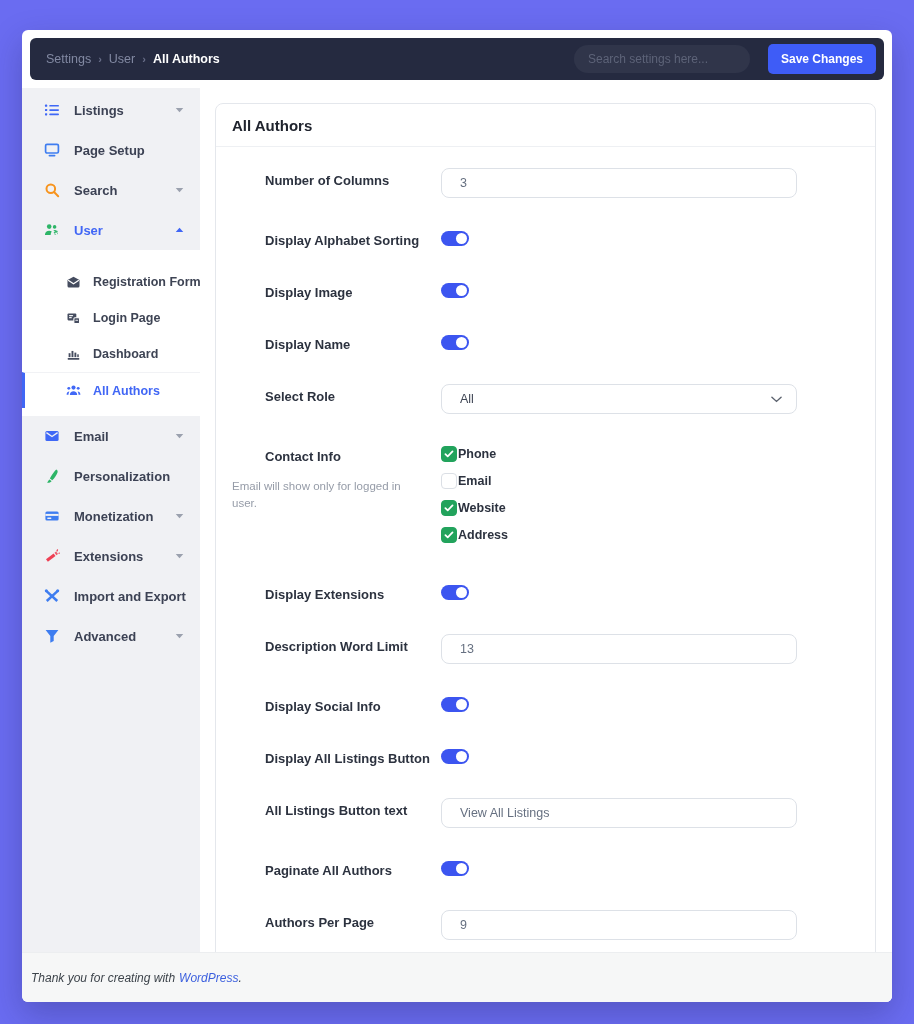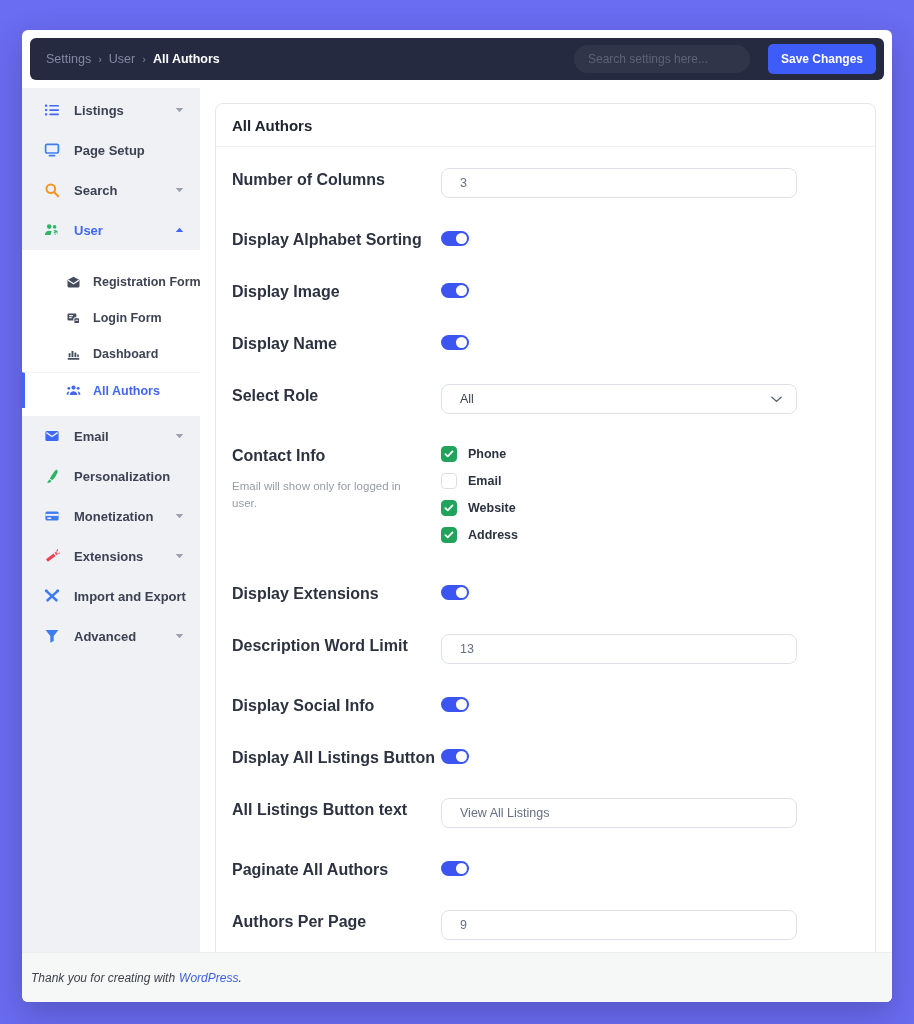--- a/index.html
+++ b/index.html
@@ -62,21 +62,21 @@
   .sub-item.active { border-left-color:#4066f5; border-top:1px solid #f1f2f5; }
   .sub-item.active .sub-label { color:#4066f5; font-weight:700; }
   .sub-item.active .nicon { color:#4168f6; }
   
   .content { flex:1; background:#ffffff; display:flex; flex-direction:column; min-width:0; }
   .panel { margin:15px 16px 0 15px; border:1px solid #e4e7ec; border-radius:8px; background:#fff; }
   .panel-header { padding:13px 16px 12px; font-size:15px; font-weight:700; color:#20242e; border-bottom:1px solid #eef0f3; }
   .rows { padding:4px 16px 12px; }
   .row { display:flex; align-items:flex-start; padding:17px 0 13px; }
   .row-label-wrap { flex:0 0 209px; width:209px; padding-top:3px; }
-  .row-label { font-size:16px; font-weight:700; color:#2c323f; }
+  .row-label { font-size:13px; font-weight:700; color:#2c323f;margin-left:33px; }
   .row-desc { margin-top:13px; font-size:11.5px; color:#969ca8; line-height:1.45; padding-right:26px; }
   .row-control { flex:1; min-width:0; }
   .text-input {
     width:100%; max-width:356px; height:30px; border:1px solid #dde1e7; border-radius:8px;
     padding:0 18px; font-size:12.5px; color:#667081; outline:none; background:#fff;
     font-family:"Liberation Sans", sans-serif;
   }
   .select {
     max-width:356px; height:30px; border:1px solid #dde1e7; border-radius:8px;
     padding:0 14px 0 18px; display:flex; align-items:center; justify-content:space-between;
@@ -85,21 +85,21 @@
   .select-chev { color:#5b616d; display:flex; }
   .select-chev svg { width:11px; height:7px; }
   .toggle {
     display:inline-block; width:28px; height:15px; border-radius:8px; background:#c6ccd6;
     position:relative; cursor:pointer; margin-top:3px;
   }
   .toggle.on { background:#3c55f0; }
   .toggle .knob { position:absolute; top:2px; left:2px; width:11px; height:11px; border-radius:50%; background:#fff; }
   .toggle.on .knob { left:15px; }
   .cbgroup { display:flex; flex-direction:column; gap:11px; padding-top:2px; }
-  .cbrow { display:flex; align-items:center; gap:11px; cursor:pointer; }
+  .cbrow { display:flex; align-items:center; gap:1px; cursor:pointer; }
   .checkbox {
     width:16px; height:16px; border-radius:4px; border:1px solid #dbdfe5; background:#fff;
     display:flex; align-items:center; justify-content:center; flex:0 0 16px;
   }
   .checkbox svg { width:10px; height:8px; visibility:hidden; }
   .checkbox.checked { background:#22a35c; border-color:#22a35c; }
   .checkbox.checked svg { visibility:visible; }
   .cb-label { font-size:12.5px; font-weight:700; color:#2c323f; }
   .savebar {
     margin-top:auto; flex:0 0 49px; height:49px; background:#f5f7f9;
@@ -211,21 +211,21 @@
         <div class="sub-item">
           <span class="nicon c-slate">
             <svg viewBox="0 0 16 16" fill="currentColor">
                 <rect x="1.6" y="2.6" width="9.4" height="7.4" rx="1.1"></rect>
                 <rect x="3.2" y="4.2" width="4.4" height="1.3" rx=".6" fill="#f0f1f4"></rect>
                 <rect x="3.2" y="6.4" width="3" height="1.3" rx=".6" fill="#f0f1f4"></rect>
                 <rect x="8.4" y="7.2" width="6" height="6.2" rx="1.1" stroke="#ffffff" stroke-width="1.1"></rect>
                 <rect x="9.9" y="9.2" width="3" height="1.2" rx=".6" fill="#f0f1f4"></rect>
               </svg>
           </span>
-          <span class="sub-label">Login Form</span>
+          <span class="sub-label">Login Page</span>
         </div>
         <div class="sub-item">
           <span class="nicon c-slate">
             <svg viewBox="0 0 16 16" fill="currentColor">
                 <rect x="1.8" y="11.6" width="12.4" height="1.9" rx=".4"></rect>
                 <rect x="2.8" y="6.6" width="2" height="4.2"></rect>
                 <rect x="5.9" y="4.2" width="2" height="6.6"></rect>
                 <rect x="9" y="6" width="2" height="4.8"></rect>
                 <rect x="12" y="7.8" width="1.6" height="3"></rect>
               </svg>

